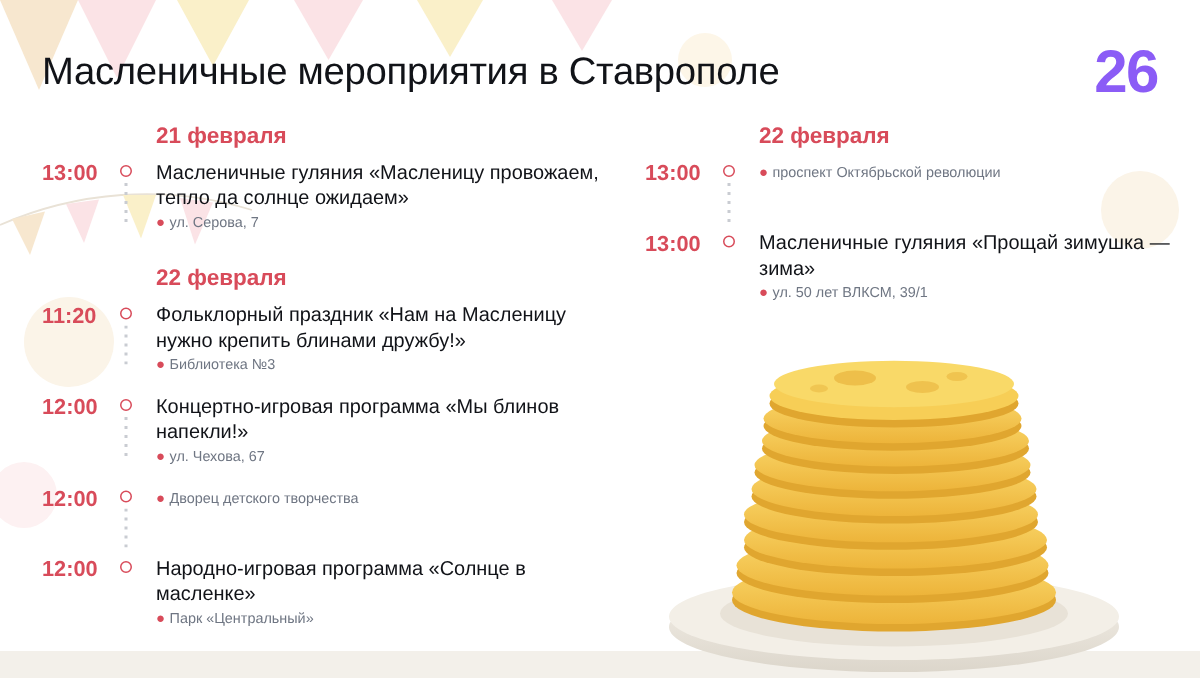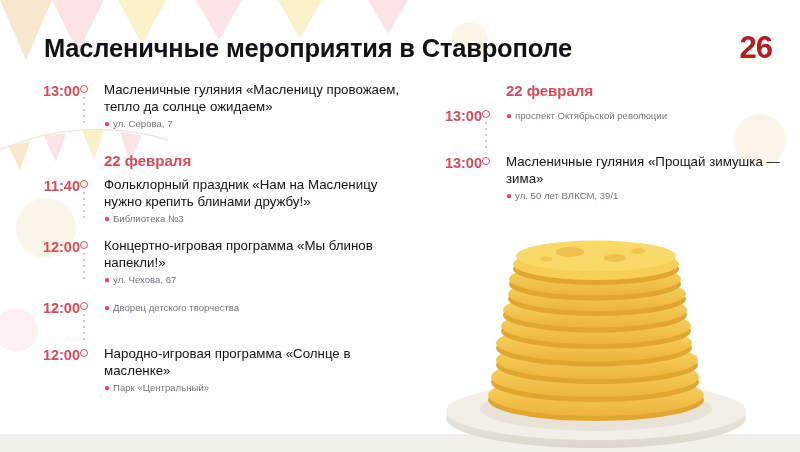--- a/index.html
+++ b/index.html
@@ -30,35 +30,34 @@
   .header {
     position: absolute;
     top: 22px;
     left: 28px;
     right: 28px;
     height: 52px;
     z-index: 3;
   }
   .title {
     font-size: 25.5px;
-    font-weight: bold;
+    font-weight: normal;
     color: #111318;
     letter-spacing: -0.2px;
     line-height: 52px;
     white-space: nowrap;
-    margin-left: 16px;
   }
   .logo {
     position: absolute;
     right: 0;
     top: 6px;
     width: 48px;
     height: 40px;
-    color: #b91c1c;
-    font-size: 31px;
+    color: #8b5cf6;
+    font-size: 40px;
     font-weight: bold;
     line-height: 40px;
     text-align: right;
     letter-spacing: -1px;
   }
 
   
   .col {
     position: absolute;
     z-index: 3;
@@ -85,21 +84,20 @@
     min-height: 34px;
   }
   .time {
     width: 52px;
     flex: 0 0 52px;
     color: #D84B5A;
     font-size: 14.5px;
     font-weight: bold;
     line-height: 16px;
     padding-top: 1px;
-    text-align: right;
   }
   .bullet-wrap {
     width: 24px;
     flex: 0 0 24px;
     position: relative;
     padding-top: 3px;
   }
   .bullet {
     width: 8px;
     height: 8px;
@@ -188,40 +186,41 @@
 
 <div class="shadow-strip"></div>
 
 <div class="header">
   <div class="title">Масленичные мероприятия в Ставрополе</div>
   <div class="logo">26</div>
 </div>
 
 <div class="col col-left">
 
+  <div class="day-heading">21 февраля</div>
 
   <div class="event">
     <div class="time">13:00</div>
     <div class="bullet-wrap">
       <div class="bullet"></div>
       <div class="dotline"></div>
     </div>
     <div class="body">
       <div class="ev-title">Масленичные гуляния «Масленицу провожаем, тепло да солнце ожидаем»</div>
       <div class="ev-place">
         <span class="pin">●</span>
         <span>ул. Серова, 7</span>
       </div>
     </div>
   </div>
 
   <div class="day-heading second">22 февраля</div>
 
   <div class="event">
-    <div class="time">11:40</div>
+    <div class="time">11:20</div>
     <div class="bullet-wrap">
       <div class="bullet"></div>
       <div class="dotline"></div>
     </div>
     <div class="body">
       <div class="ev-title">Фольклорный праздник «Нам на Масленицу нужно крепить блинами дружбу!»</div>
       <div class="ev-place">
         <span class="pin">●</span>
         <span>Библиотека №3</span>
       </div>

